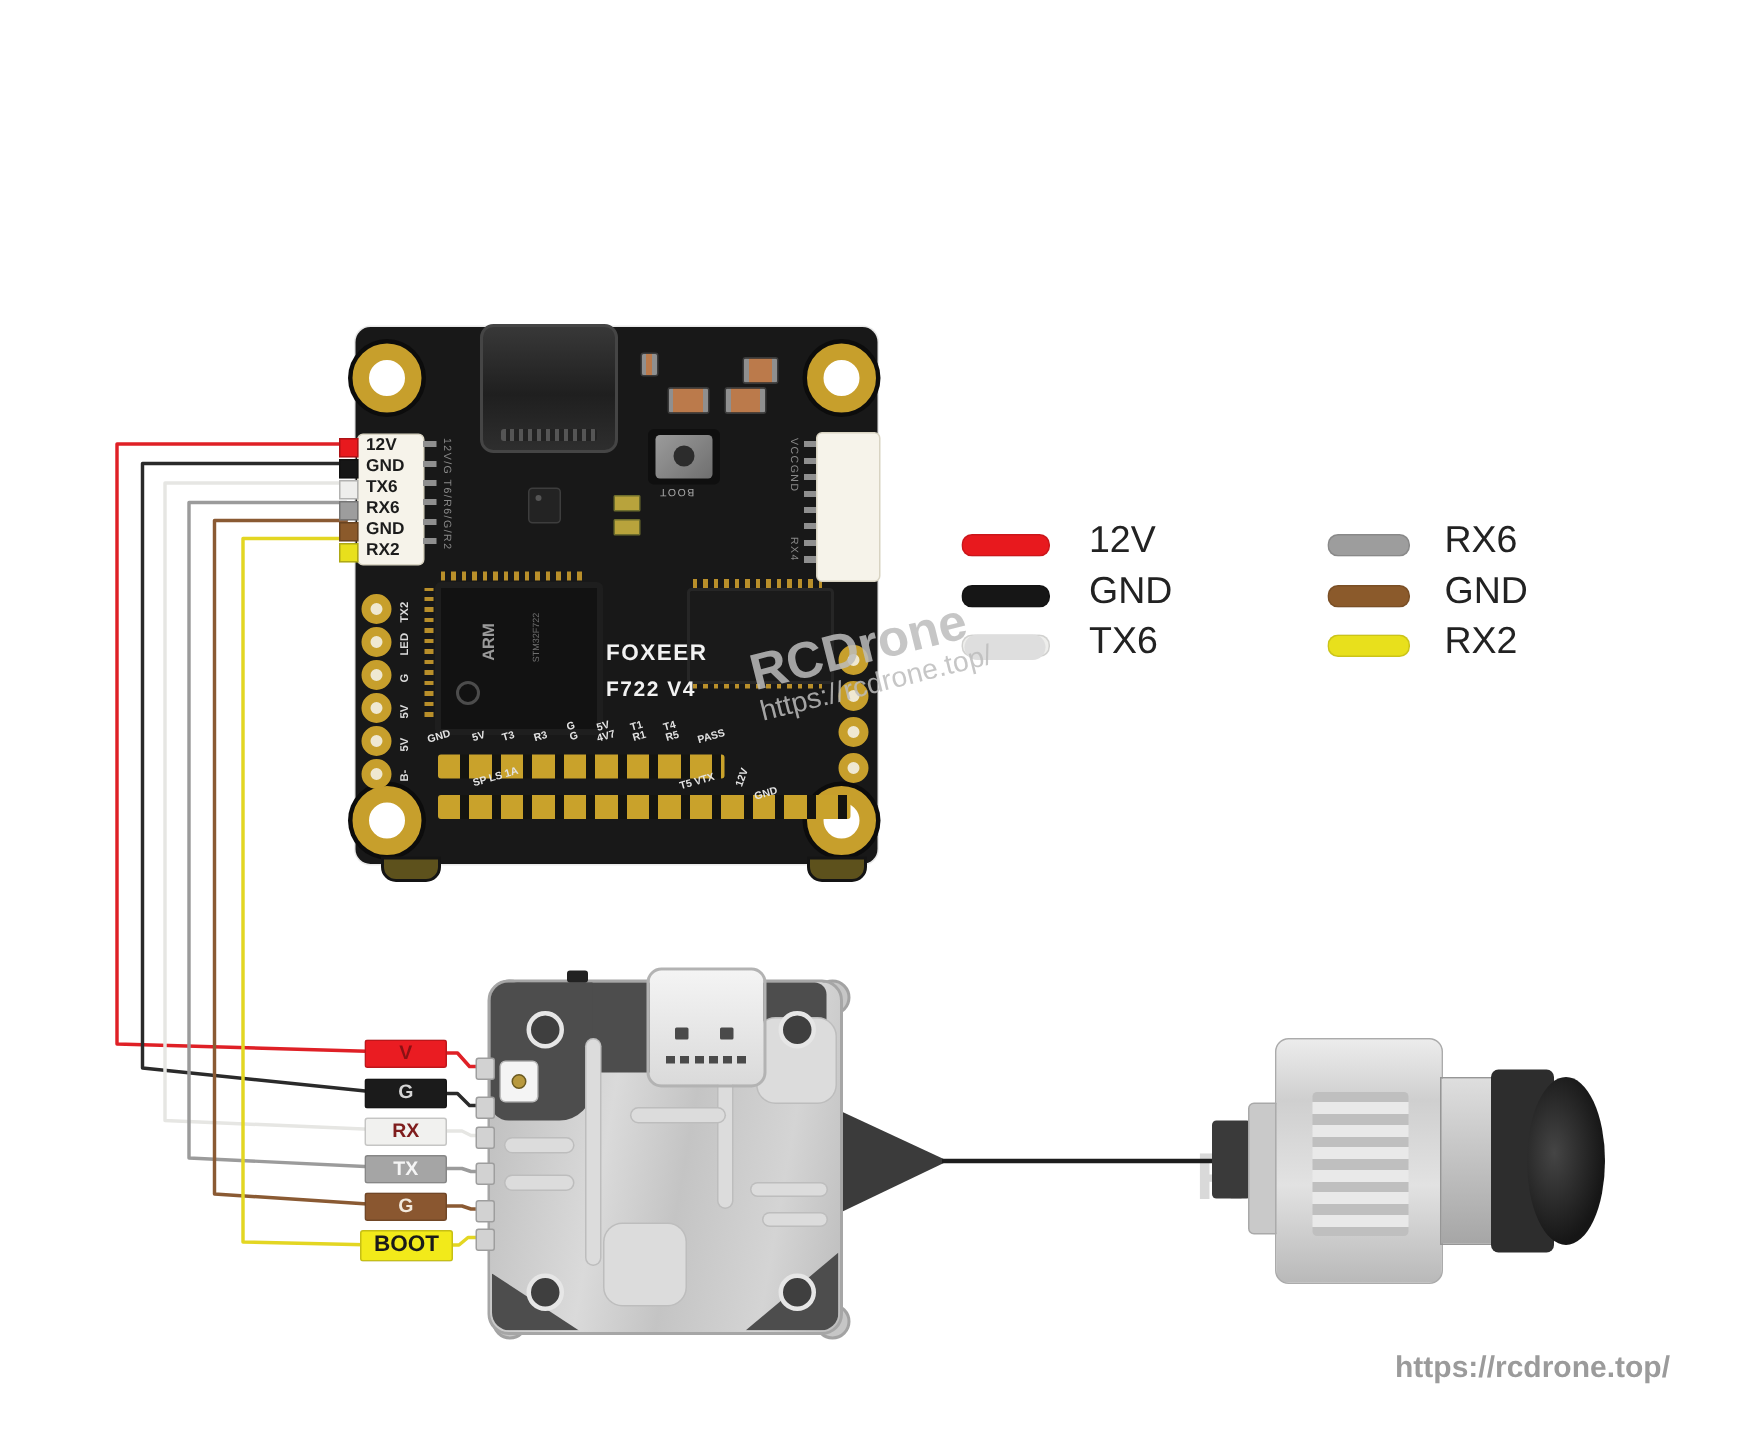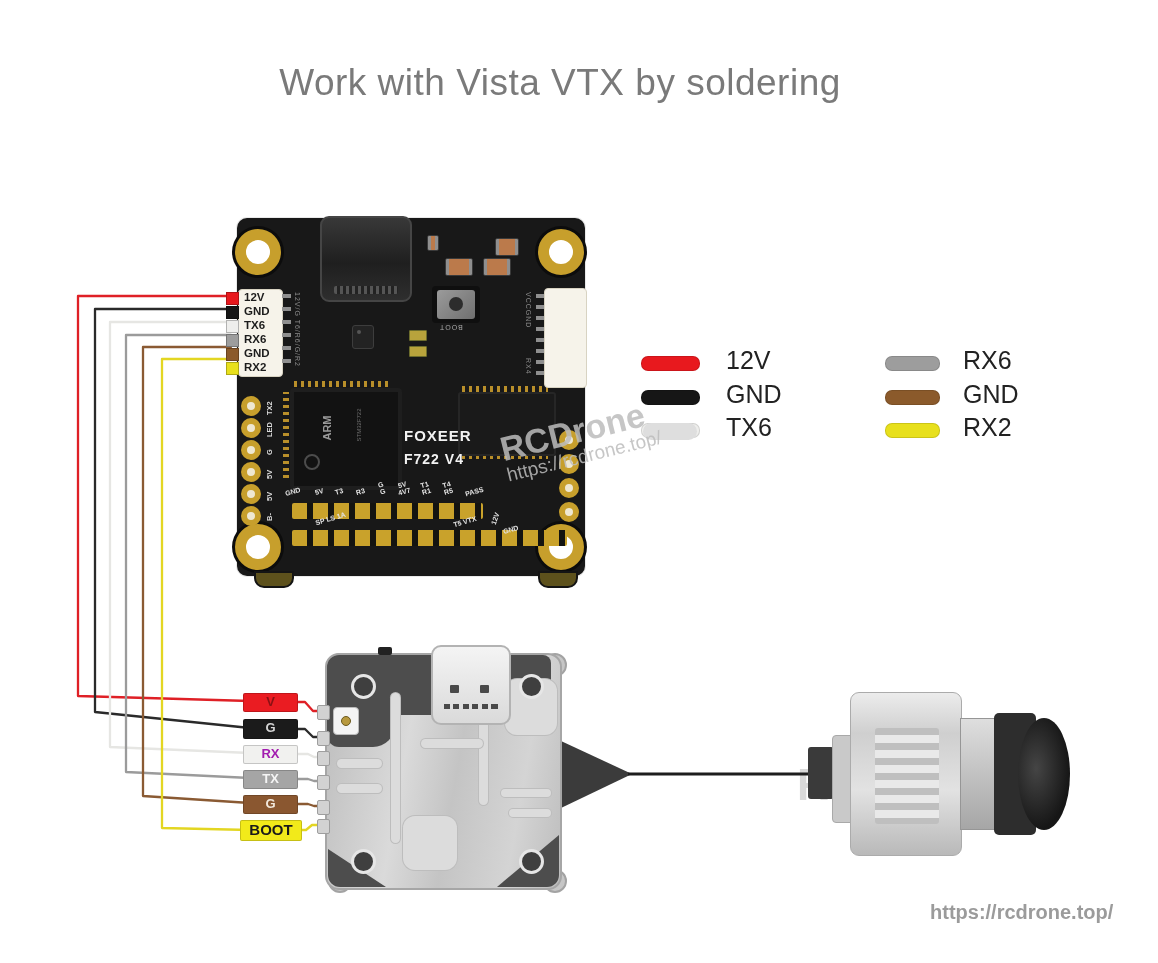--- a/index.html
+++ b/index.html
@@ -88,21 +88,20 @@
   #wm-rotated .small{font-size:19px;line-height:22px;}
   #wm-camera{left:797px;top:760px;font-size:44px;font-weight:bold;color:rgba(192,192,192,.6);}
   #wm-pill{left:643px;top:423px;width:54px;height:17px;background:#dedede;border-radius:9px;z-index:5;}
   #footer-url{left:930px;top:901px;font-size:20px;font-weight:600;color:#9b9b9b;z-index:3;}
 </style>
 </head>
 <body>
 
 <div id="stage">
 
-  <div id="title" class="abs">Work with Vista VTX by soldering</div>
 
   <svg id="wires" class="abs" width="1158" height="963">
     <polyline points="231,296 78,296 78,696 250,701 296,702 305,702 313,711 327,711" stroke="#df2026"></polyline>
     <polyline points="231,309 95,309 95,712 250,728 296,729 305,729 313,737 327,737" stroke="#2a2a2a"></polyline>
     <polyline points="231,322 110,322 110,747 250,753 296,754 308,754 314,757 327,757" stroke="#e6e6e3"></polyline>
     <polyline points="231,335 126,335 126,772 250,778 296,779 308,779 314,781 327,781" stroke="#9b9b9b"></polyline>
     <polyline points="231,347 143,347 143,796 250,803 296,804 308,804 314,806 327,806" stroke="#8a5a33"></polyline>
     <polyline points="231,359 162,359 162,828 250,830 296,830 306,830 312,825 327,825" stroke="#e3d622"></polyline>
     <polygon points="561,741 561,808 632,774" fill="#3b3b3b"></polygon>
     <line x1="628" y1="774" x2="814" y2="774" stroke="#1d1d1d" stroke-width="3"></line>
@@ -271,21 +270,21 @@
     <div class="abs v-tab" style="left:-8px;top:52px;"></div>
     <div class="abs v-tab" style="left:-8px;top:78px;"></div>
     <div class="abs v-tab" style="left:-8px;top:98px;"></div>
     <div class="abs v-tab" style="left:-8px;top:122px;"></div>
     <div class="abs v-tab" style="left:-8px;top:147px;"></div>
     <div class="abs v-tab" style="left:-8px;top:166px;"></div>
   </div>
 
   <div class="abs vpad" style="left: 243px; top: 693px; width: 53px; height: 17px; background-color: rgb(234, 28, 34); color: rgb(138, 17, 20);">V</div>
   <div class="abs vpad" style="left: 243px; top: 719px; width: 53px; height: 18px; background-color: rgb(27, 27, 27); color: rgb(214, 214, 214);">G</div>
-  <div class="abs vpad" style="left: 243px; top: 745px; width: 53px; height: 17px; background-color: rgb(241, 241, 239); color: #a21caf;">RX</div>
+  <div class="abs vpad" style="left: 243px; top: 745px; width: 53px; height: 17px; background-color: rgb(241, 241, 239); color: #7f1d1d;">RX</div>
   <div class="abs vpad" style="left: 243px; top: 770px; width: 53px; height: 17px; background-color: rgb(165, 165, 165); color: rgb(245, 245, 245);">TX</div>
   <div class="abs vpad" style="left: 243px; top: 795px; width: 53px; height: 17px; background-color: rgb(138, 87, 48); color: rgb(242, 233, 221);">G</div>
   <div class="abs vpad" style="left: 240px; top: 820px; width: 60px; height: 19px; font-size: 15px; line-height: 18px; background-color: rgb(242, 234, 26); color: rgb(26, 26, 26);">BOOT</div>
 
   <div id="camera" class="abs">
     <div class="abs cam-conn"></div>
     <div class="abs cam-step"></div>
     <div class="abs cam-body">
       <div class="cam-ribs"></div>
     </div>

